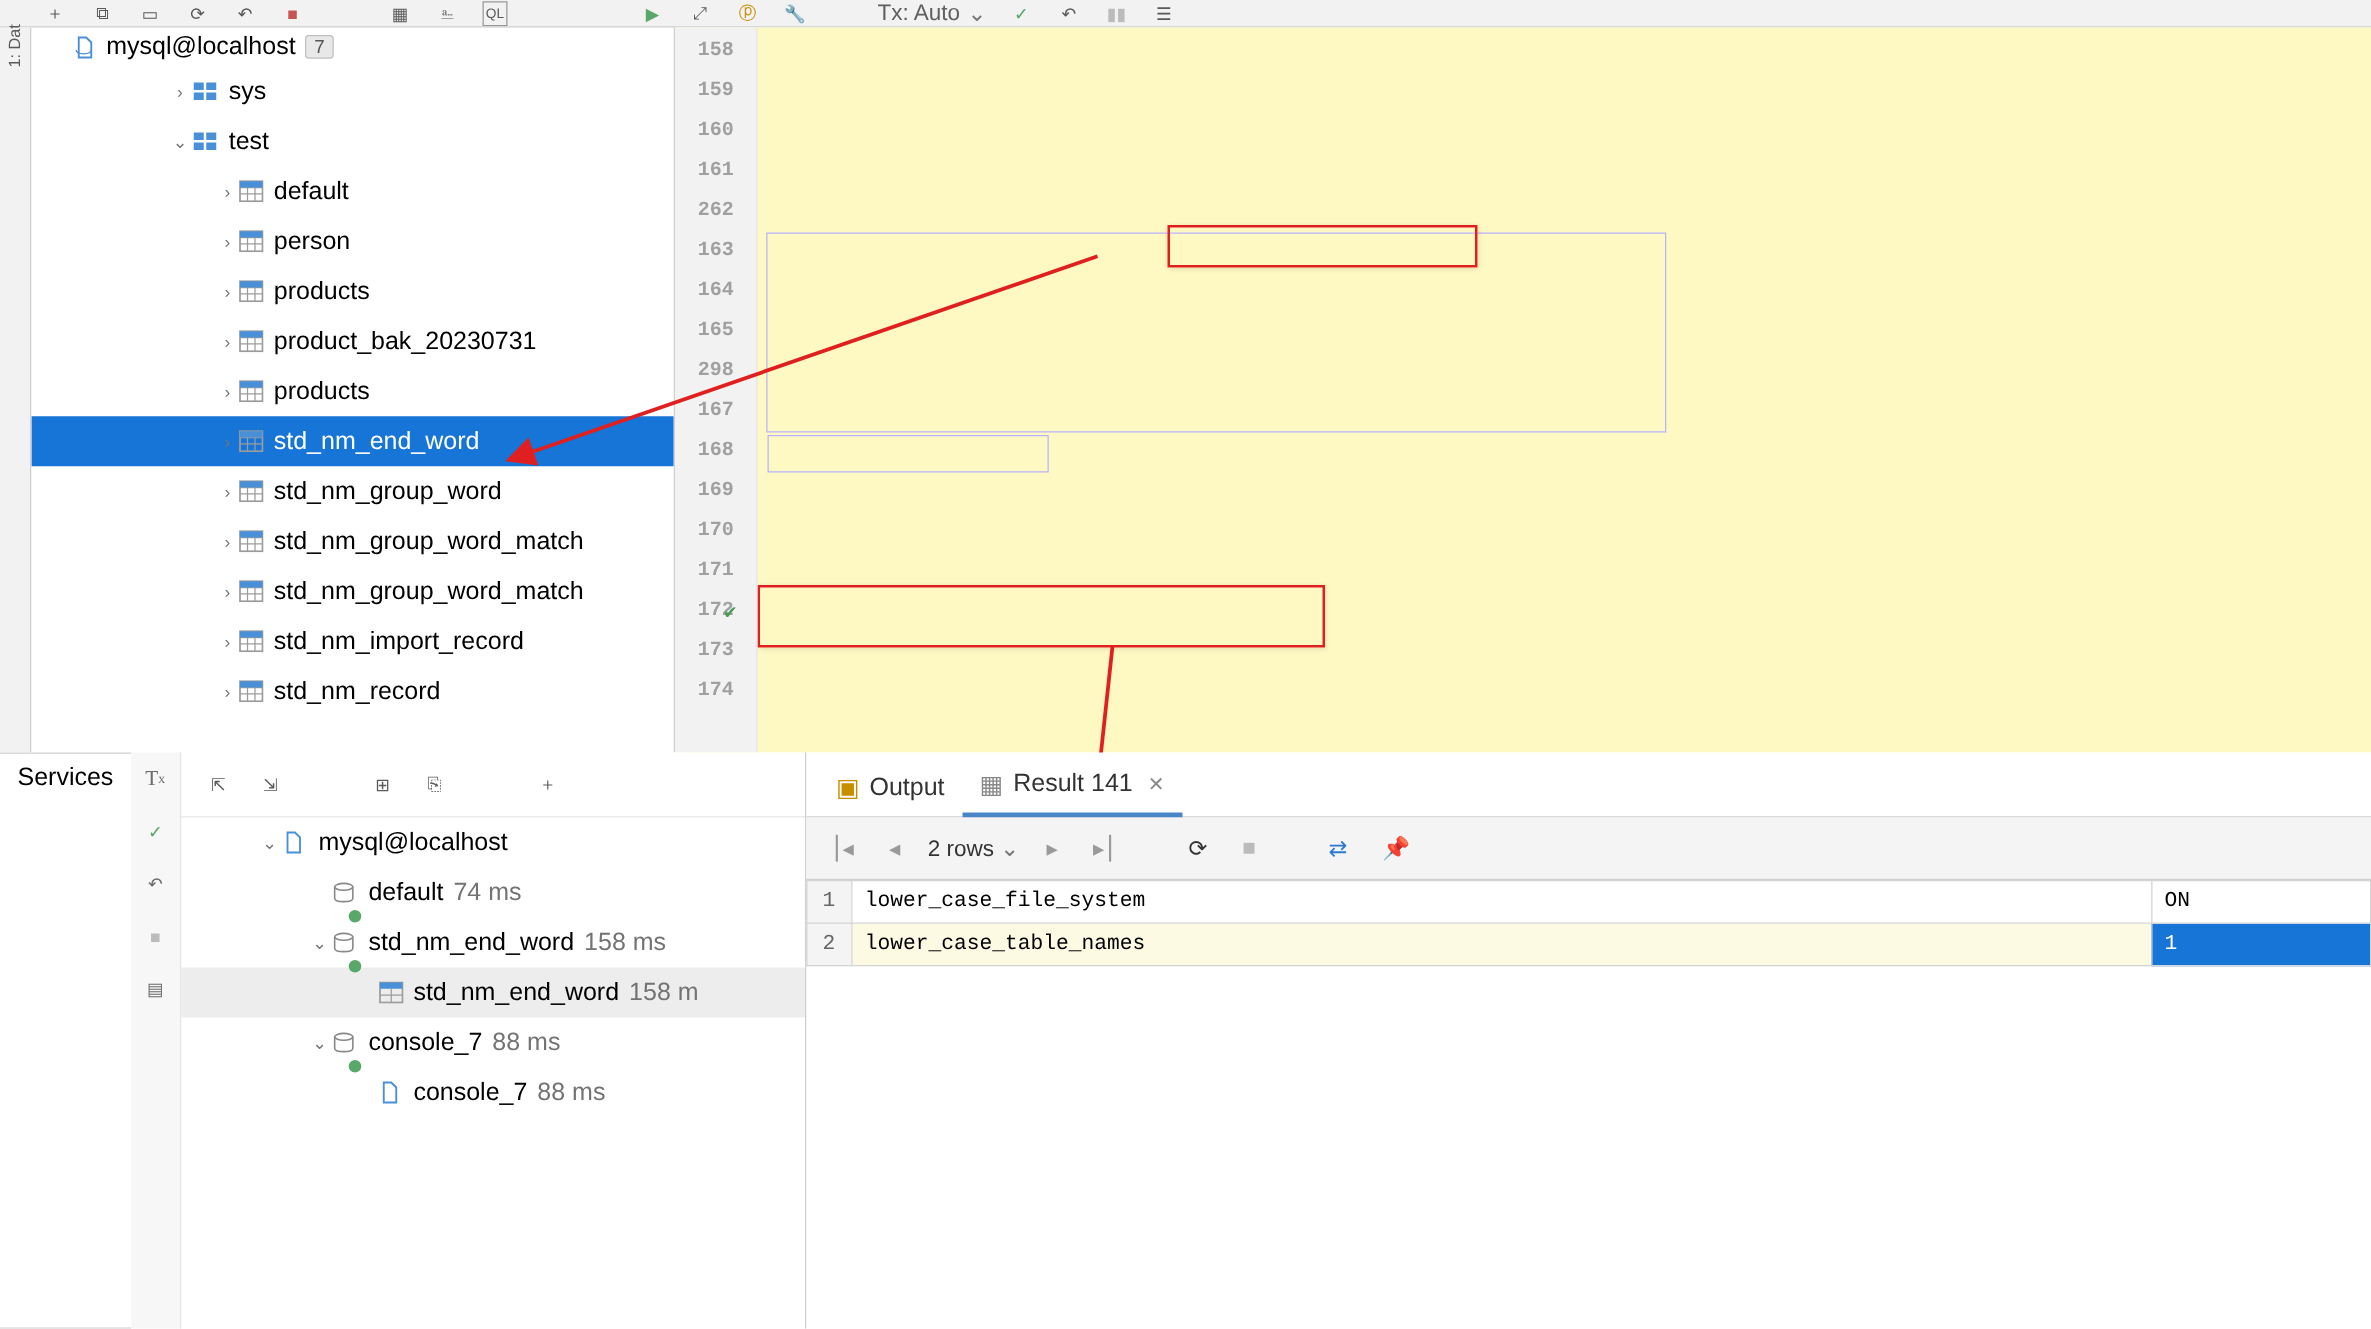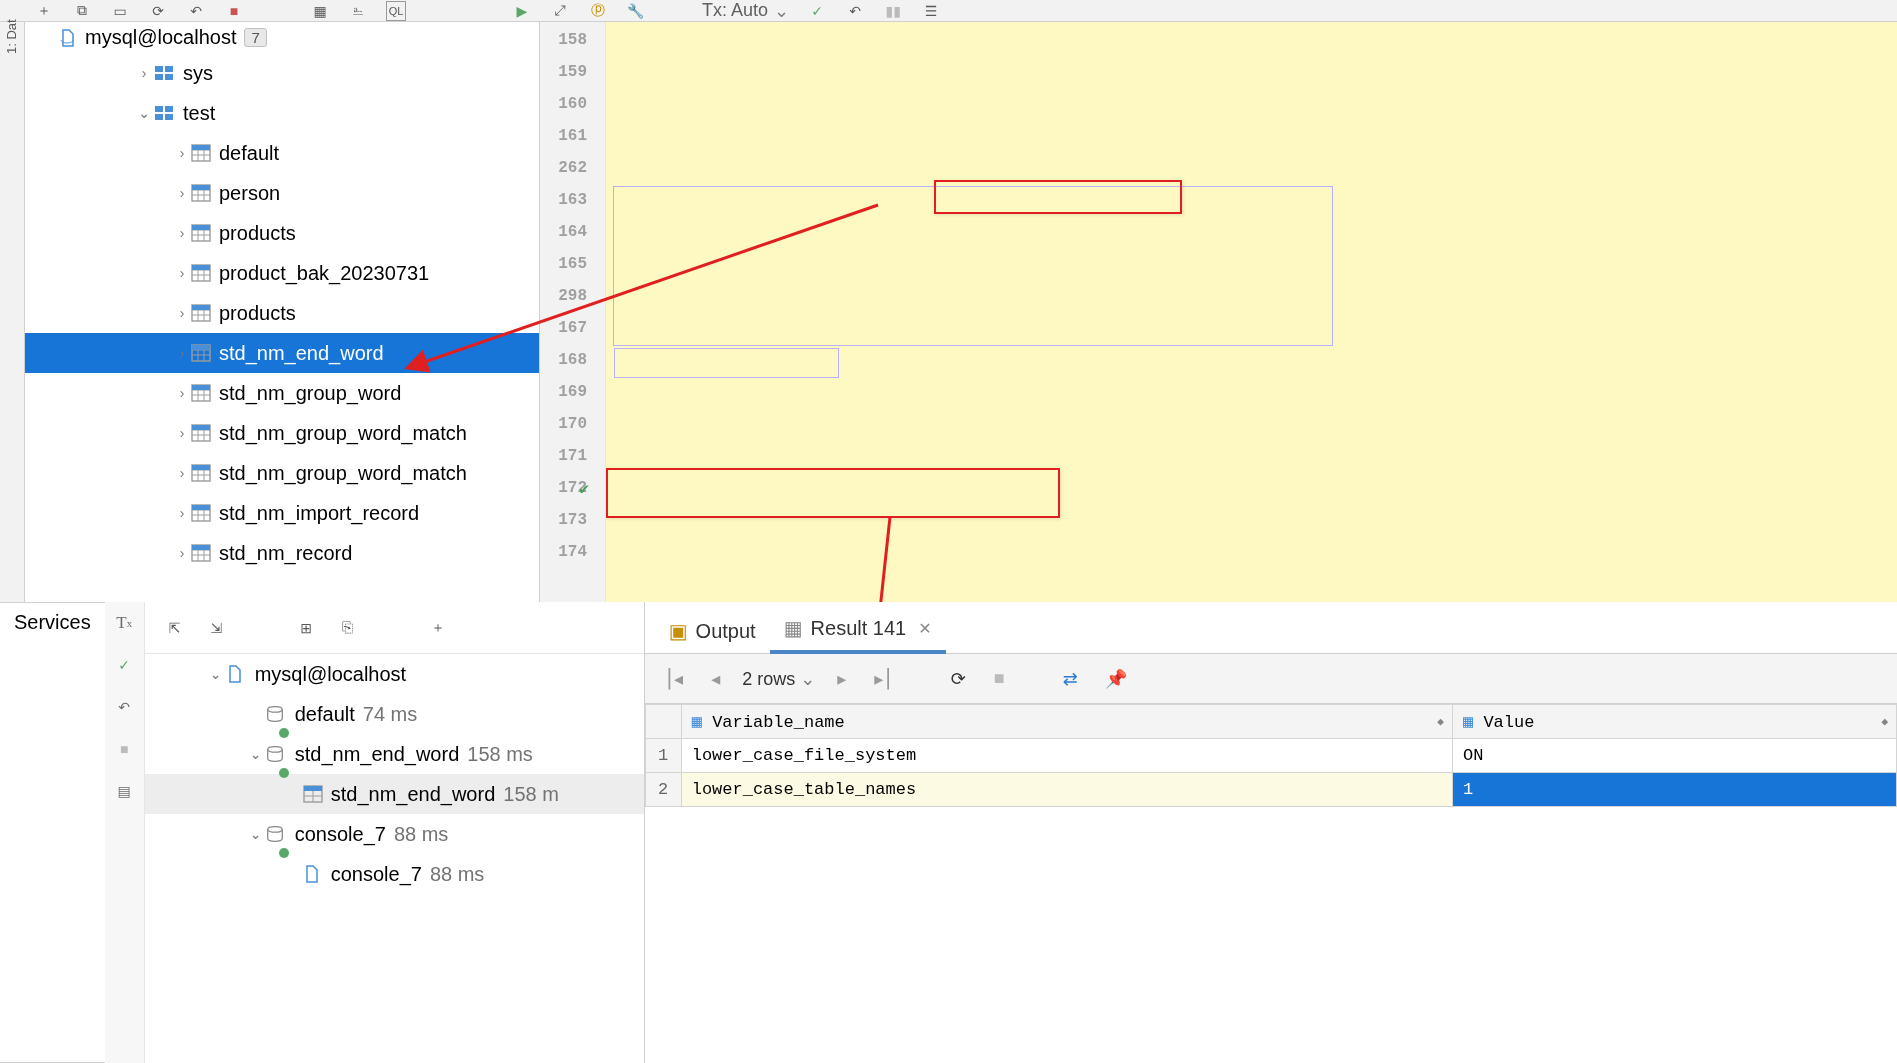--- a/index.html
+++ b/index.html
@@ -440,25 +440,20 @@
         <span class="nav">▸⎮</span>
         <span style="width:14px;"></span>
         <span class="nav" style="color:#333;">⟳</span>
         <span class="nav" style="color:#bbb;">■</span>
         <span style="width:14px;"></span>
         <span class="nav" style="color:#2d7bd0;">⇄</span>
         <span class="nav" style="color:#333;">📌</span>
       </div>
       <div class="grid" id="result-grid">
           <div class="row">
-            <div class="cell head numcol"></div>
-            <div class="cell head" style="min-width:330px;"><span style="color:#4a90d9;">▦</span> Variable_name<span class="sort">◆</span></div>
-            <div class="cell head" style="min-width:190px;"><span style="color:#4a90d9;">▦</span> Value<span class="sort">◆</span></div>
-          </div>
-          <div class="row">
             <div class="cell numcol">1</div>
             <div class="cell">lower_case_file_system</div>
             <div class="cell">ON</div>
           </div>
           <div class="row">
             <div class="cell numcol">2</div>
             <div class="cell sel-row">lower_case_table_names</div>
             <div class="cell sel-cell">1</div>
           </div>
         </div>

